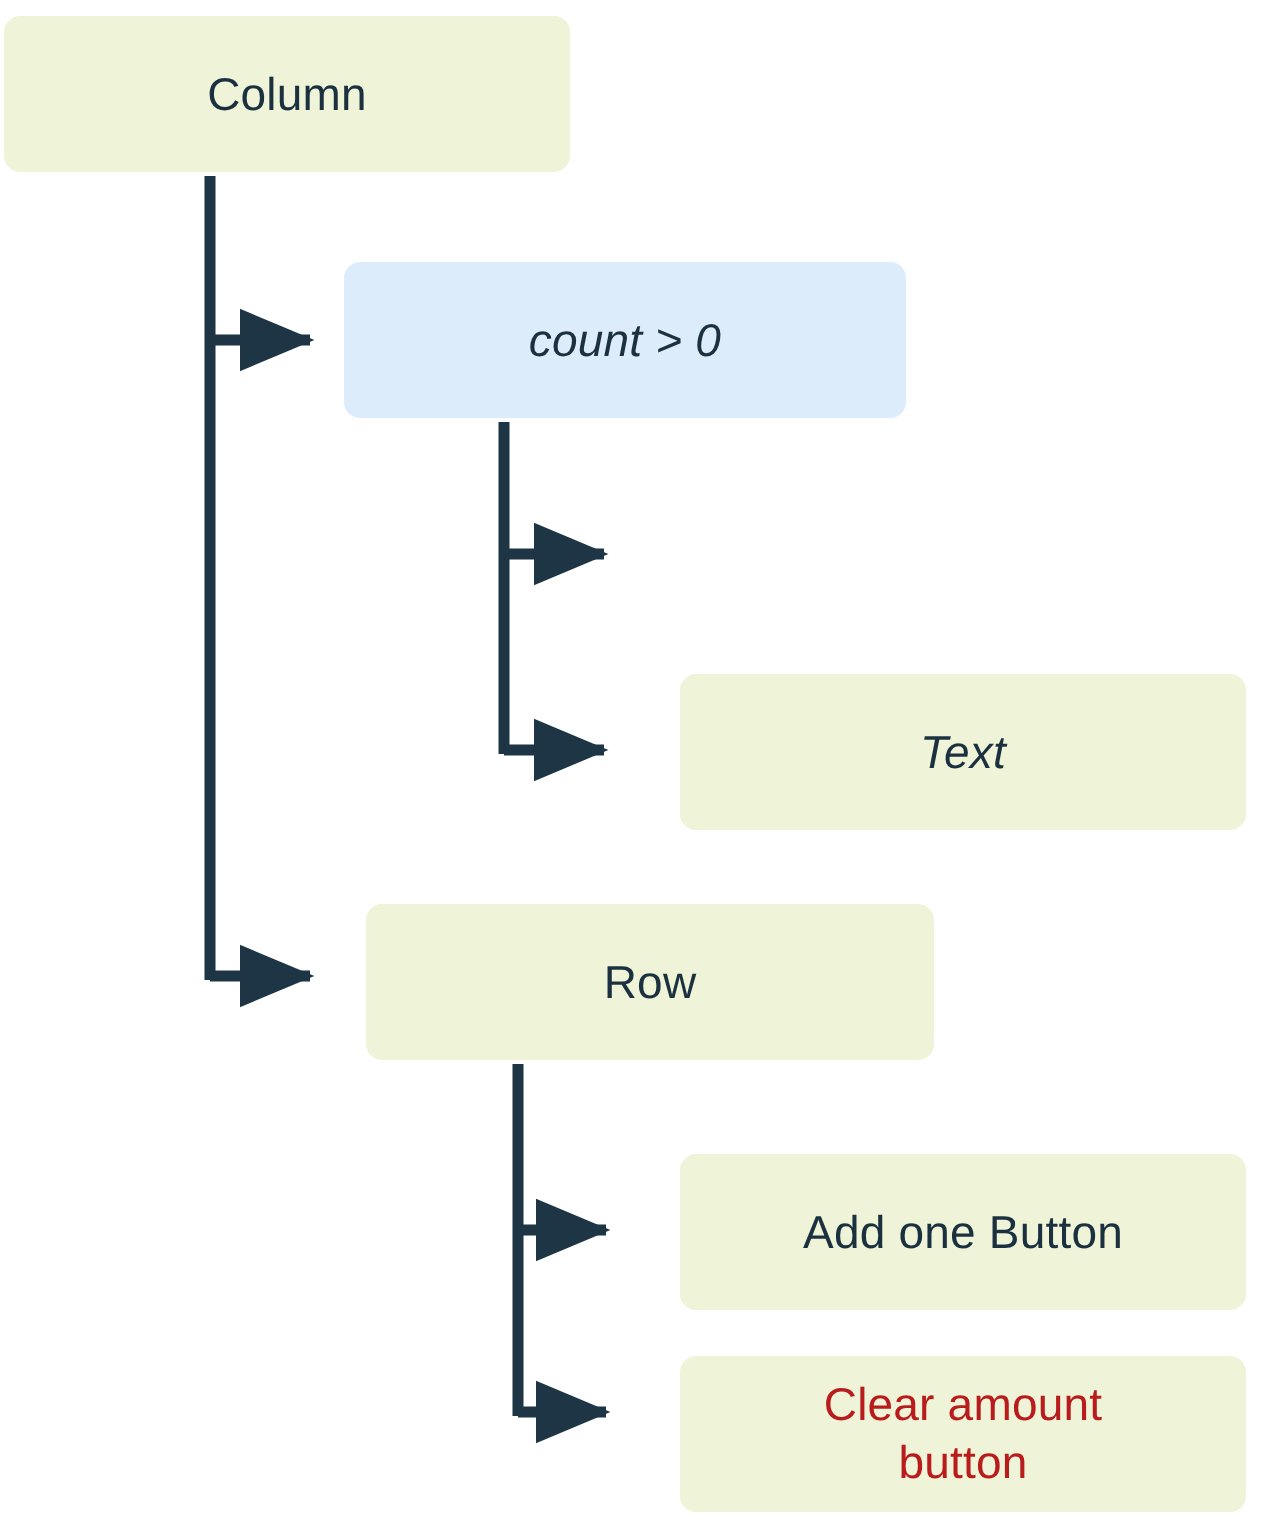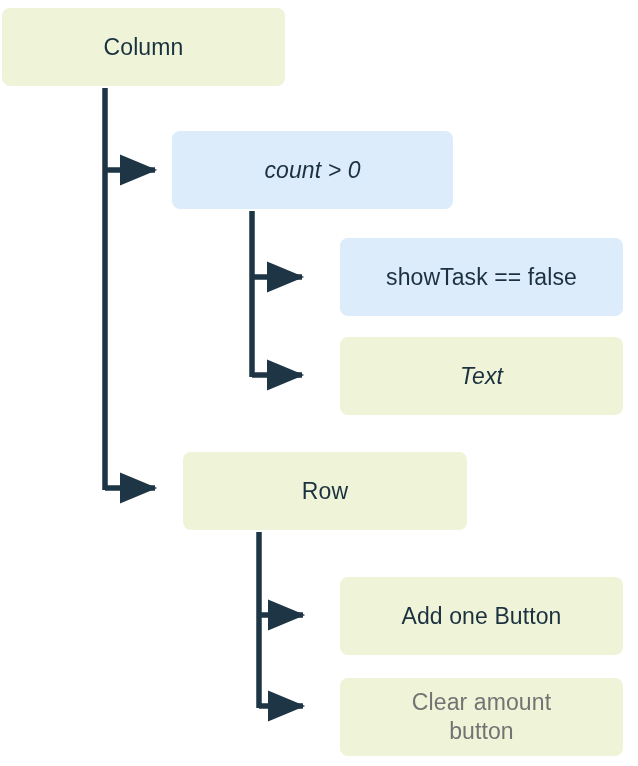--- a/index.html
+++ b/index.html
@@ -79,24 +79,23 @@
       <path d="M259,532 L259,708" stroke="#1d3545" stroke-width="5.5" fill="none" stroke-linecap="butt"></path>
       <path d="M259,615 L303,615" stroke="#1d3545" stroke-width="5.5" fill="none" marker-end="url(#arrowhead)"></path>
       <path d="M259,706 L303,706" stroke="#1d3545" stroke-width="5.5" fill="none" marker-end="url(#arrowhead)"></path>
     </g>
   </svg>
 
   <div class="node-box node-widget" id="node-column" style="left: 2px; top: 8px; width: 283px; height: 78px; background: rgb(239, 244, 216); color: rgb(27, 49, 64);">Column</div>
 
   <div class="node-box node-condition" id="node-count-gt-0" style="left: 172px; top: 131px; width: 281px; height: 78px; background: rgb(220, 236, 250); color: rgb(27, 49, 64); font-style: italic;">count &gt; 0</div>
 
-  <div class="node-box node-condition" id="node-showtask-eq-false" style="left: 340px; top: 238px; width: 283px; height: 78px; background: rgb(220, 236, 250); color: rgb(27, 49, 64);">showTask == false</div>
 
   <div class="node-box node-widget" id="node-text" style="left: 340px; top: 337px; width: 283px; height: 78px; background: rgb(239, 244, 216); color: rgb(27, 49, 64); font-style: italic;">Text</div>
 
   <div class="node-box node-widget" id="node-row" style="left: 183px; top: 452px; width: 284px; height: 78px; background: rgb(239, 244, 216); color: rgb(27, 49, 64);">Row</div>
 
   <div class="node-box node-widget" id="node-add-one-button" style="left: 340px; top: 577px; width: 283px; height: 78px; background: rgb(239, 244, 216); color: rgb(27, 49, 64);">Add one Button</div>
 
-  <div class="node-box node-widget" id="node-clear-amount-button" style="left: 340px; top: 678px; width: 283px; height: 78px; background: rgb(239, 244, 216); color: #737373;">Clear amount
+  <div class="node-box node-widget" id="node-clear-amount-button" style="left: 340px; top: 678px; width: 283px; height: 78px; background: rgb(239, 244, 216); color: #b91c1c;">Clear amount
 button</div>
 
 </div>
 
 </body></html>

